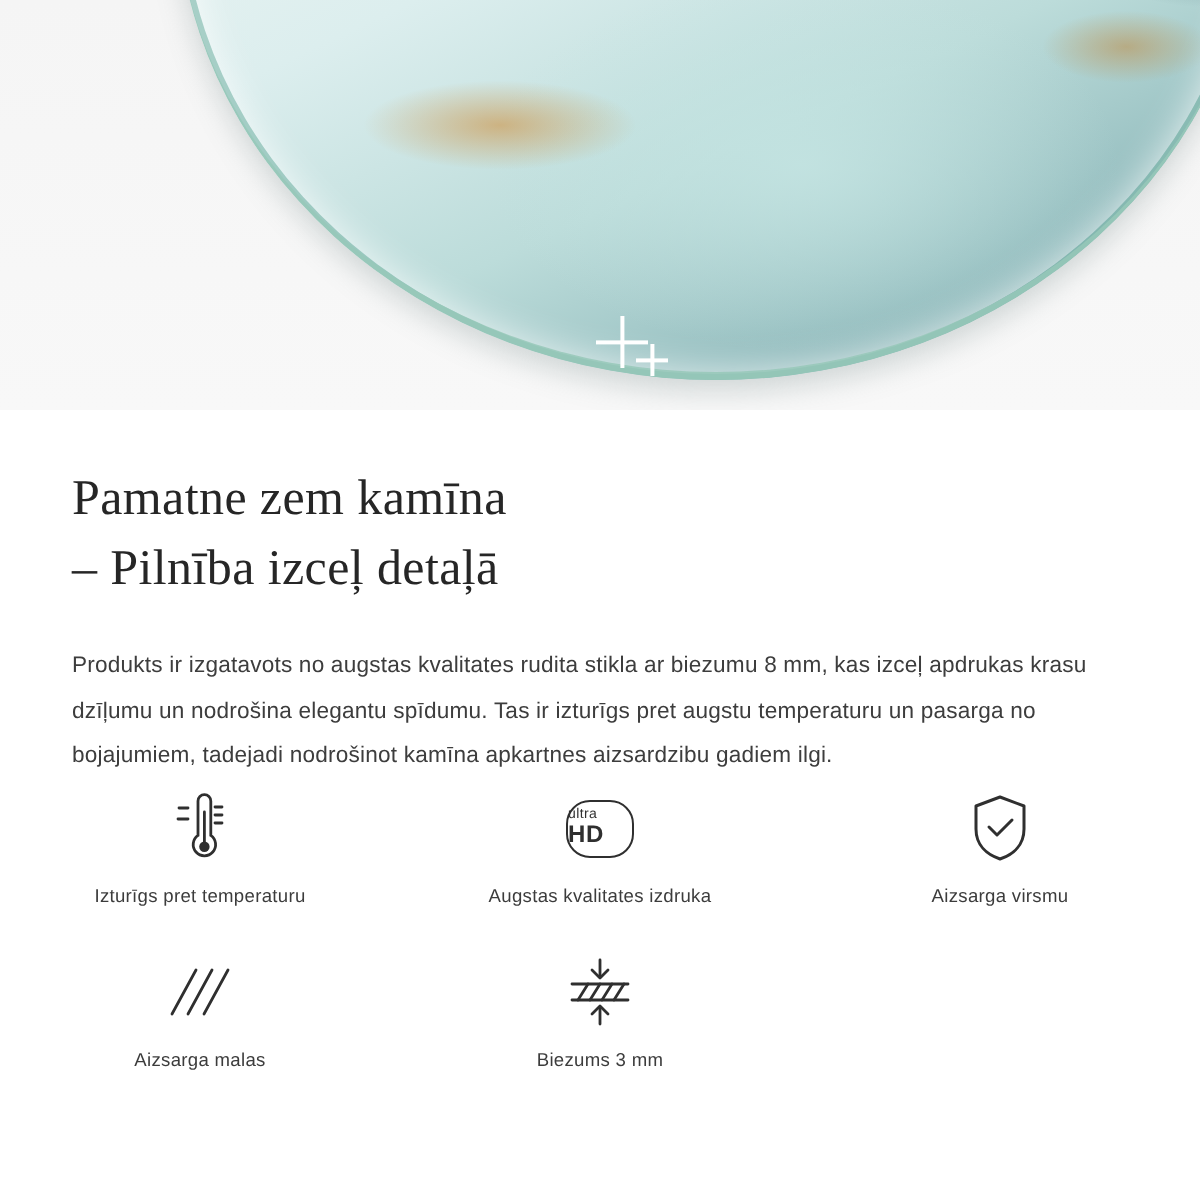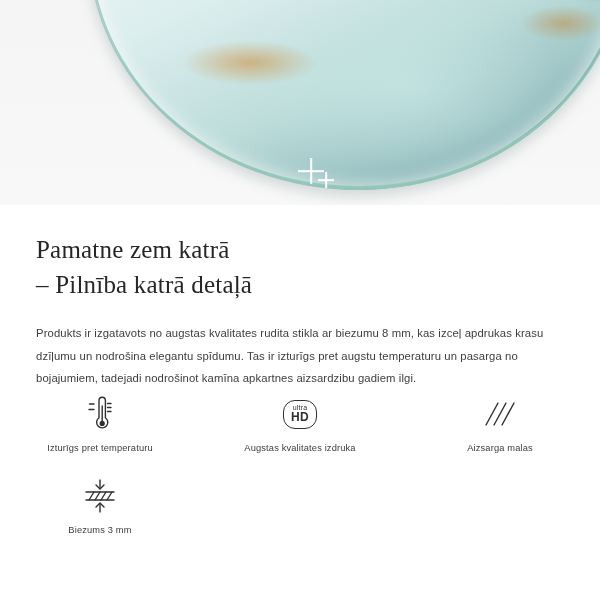--- a/index.html
+++ b/index.html
@@ -142,21 +142,21 @@
     font-size: 9.3px;
     color: #3c3c3c;
     text-align: center;
     letter-spacing: 0.15px;
   }
   .ultrahd-box {
     border: 1.4px solid #2f2f2f;
     border-radius: 12px;
     width: 34px; height: 29px;
     display: flex; flex-direction: column;
-    align-items: center; justify-content: center;
+    justify-content: center;
     line-height: 1.05;
   }
   .ultrahd-box .u { font-size: 7px; letter-spacing: .2px; }
   .ultrahd-box .hd { font-size: 12px; font-weight: 700; letter-spacing: .3px; }
 </style>
 </head>
 <body>
 
 <div class="page">
 
@@ -165,22 +165,22 @@
     <div class="disc">
       <div class="disc-rim"></div>
     </div>
     <div class="disc-edge"></div>
     <div class="sparkle s1"></div>
     <div class="sparkle s2"></div>
   </div>
 
   <div class="content">
     <h1 class="headline">
-      <span>Pamatne zem katrā</span>
-      <span class="line2">– Pilnība katrā detaļā</span>
+      <span>Pamatne zem kamīna</span>
+      <span class="line2">– Pilnība izceļ detaļā</span>
     </h1>
     <p class="body-copy">Produkts ir izgatavots no augstas kvalitates rudita stikla ar biezumu 8 mm, kas izceļ apdrukas krasu dzīļumu un nodrošina elegantu spīdumu. Tas ir izturīgs pret augstu temperaturu un pasarga no bojajumiem, tadejadi nodrošinot kamīna apkartnes aizsardzibu gadiem ilgi.</p>
   </div>
 
   <div class="features">
 
     <div class="feature">
       <div class="feature-icon">
         <svg width="28" height="38" viewBox="0 0 28 38" fill="none" stroke="#2f2f2f" stroke-width="1.4" stroke-linecap="round">
           <path d="M13 5.5a3.2 3.2 0 0 1 6.4 0v17.2a5.6 5.6 0 1 1-6.4 0z"></path>
@@ -199,20 +199,29 @@
     <div class="feature">
       <div class="feature-icon">
         <div class="ultrahd-box">
           <span class="u">ultra</span>
           <span class="hd">HD</span>
         </div>
       </div>
       <div class="feature-label">Augstas kvalitates izdruka</div>
     </div>
 
+    <div class="feature">
+      <div class="feature-icon">
+        <svg width="32" height="38" viewBox="0 0 32 38" fill="none" stroke="#2f2f2f" stroke-width="1.5" stroke-linecap="round" stroke-linejoin="round">
+          <path d="M16 3.5 28 8v11.5c0 8-5.4 12.8-12 15-6.6-2.2-12-7-12-15V8z"></path>
+          <path d="M10.5 18.5l4 4 7.5-7.5"></path>
+        </svg>
+      </div>
+      <div class="feature-label">Aizsarga virsmu</div>
+    </div>
 
 
     <div class="feature">
       <div class="feature-icon">
         <svg width="34" height="30" viewBox="0 0 34 30" fill="none" stroke="#2f2f2f" stroke-width="1.4" stroke-linecap="round">
           <line x1="3" y1="26" x2="15" y2="4"></line>
           <line x1="11" y1="26" x2="23" y2="4"></line>
           <line x1="19" y1="26" x2="31" y2="4"></line>
         </svg>
       </div>

